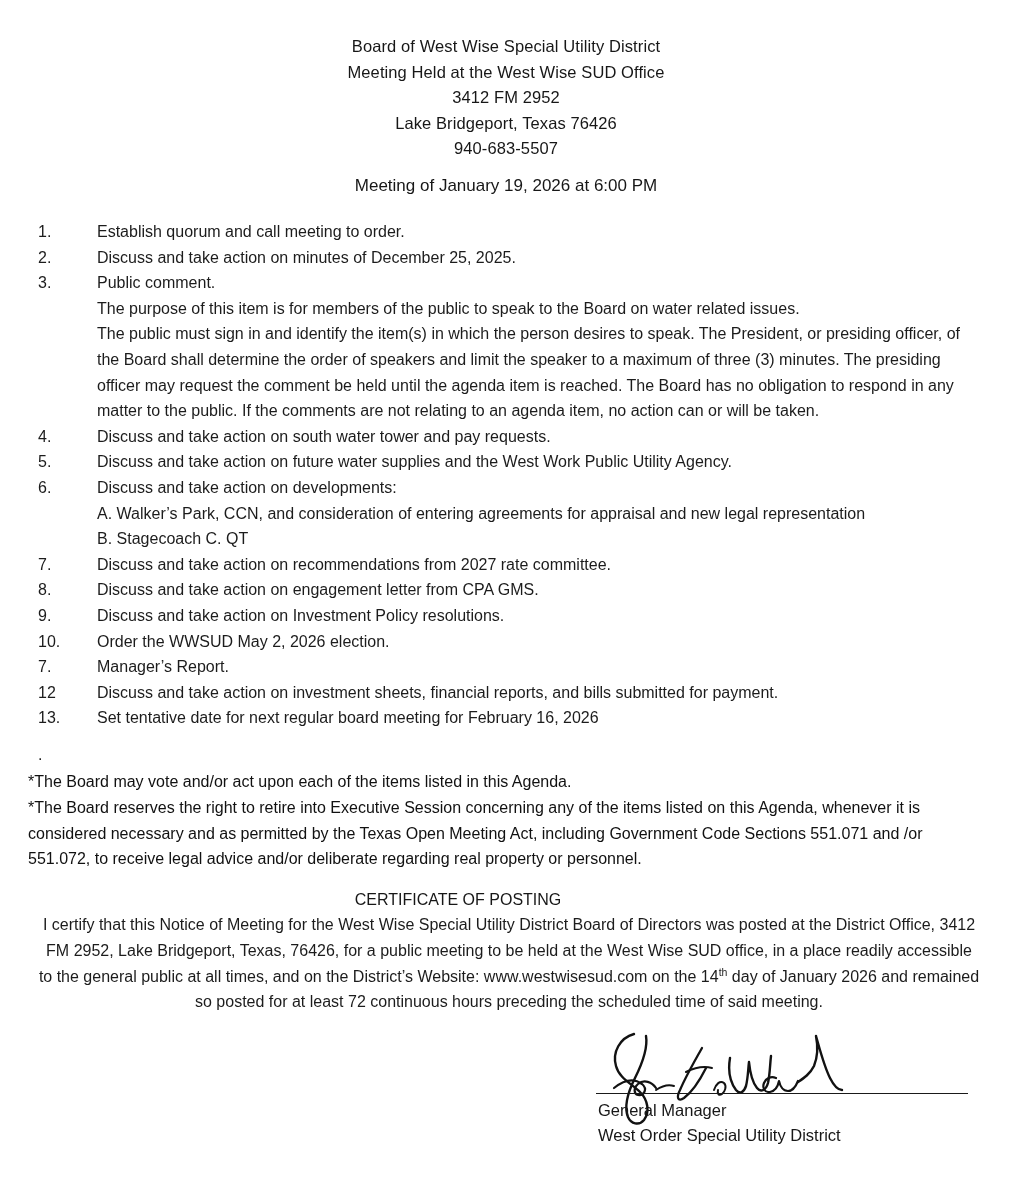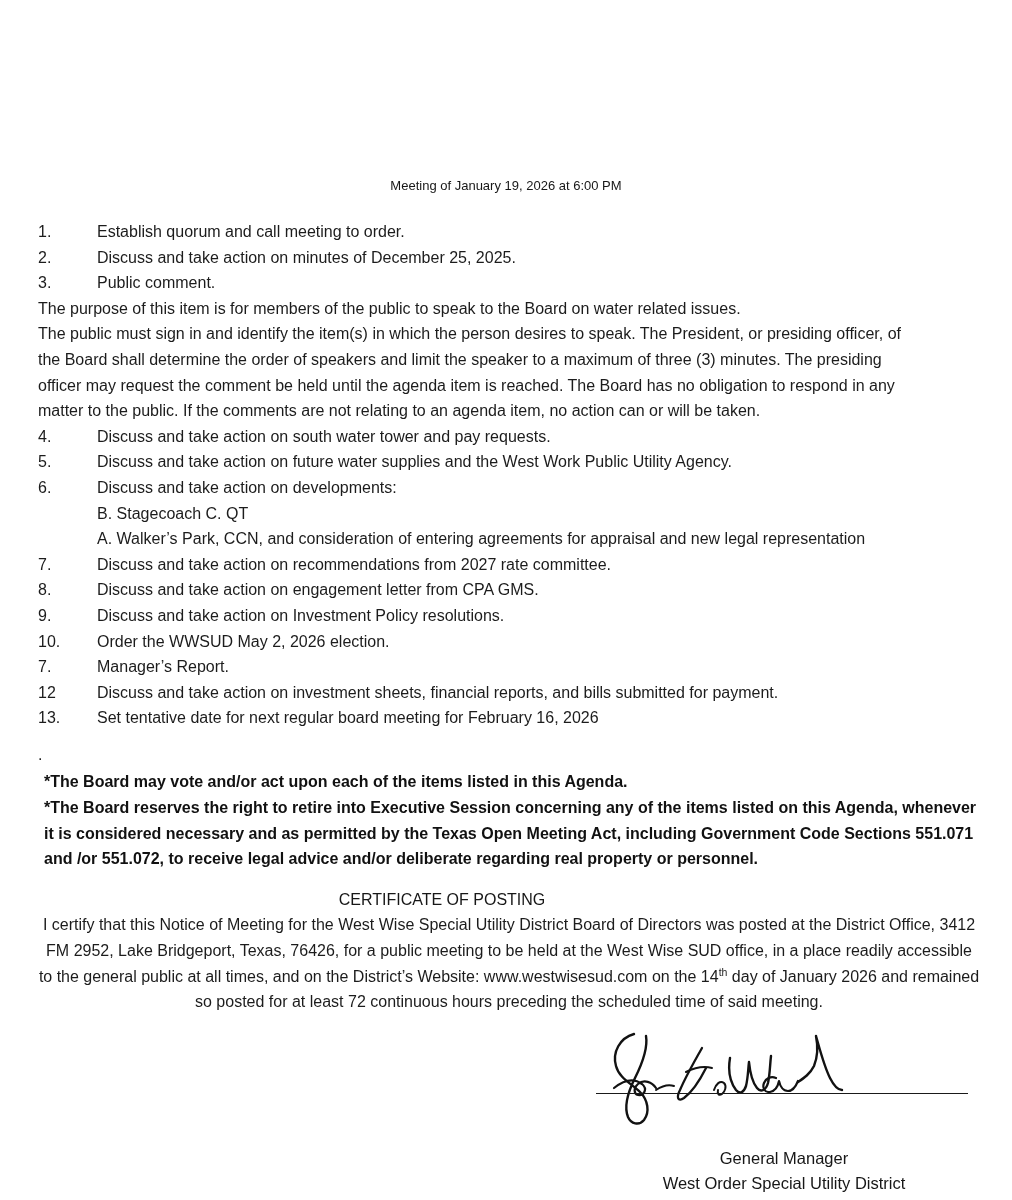--- a/index.html
+++ b/index.html
@@ -36,21 +36,21 @@
     letter-spacing: 0.1px;
     color: #171717;
   }
 
   .meeting-line {
     position: absolute;
     left: 0;
     top: 173px;
     width: 1012px;
     text-align: center;
-    font-size: 13px;
+    font-size: 17px;
     line-height: 25px;
     color: #171717;
   }
 
   
   .agenda {
     position: absolute;
     left: 38px;
     top: 219px;
     width: 940px;
@@ -73,58 +73,60 @@
     font-size: 16px;
     line-height: 25.6px;
   }
   .agenda-sub {
     margin-left: 59px;
     font-size: 16px;
     line-height: 25.6px;
     color: #1c1c1c;
   }
   .agenda-para {
+    margin-left: 59px;
     width: 881px;
     font-size: 16px;
     line-height: 25.6px;
     color: #1c1c1c;
   }
 
   
   .stray-dot {
     position: absolute;
     left: 38px;
     top: 745px;
     font-size: 16px;
     line-height: 20px;
     color: #1c1c1c;
   }
 
   
   .disclaimer {
     position: absolute;
-    left: 44px;
+    left: 28px;
     top: 769px;
     width: 945px;
     font-size: 16px;
     line-height: 25.8px;
-    font-weight: bold;
+    font-weight: normal;
     color: #111111;
   }
 
   
   .cert-title {
     position: absolute;
     left: 0;
     top: 887px;
     width: 884px;
     text-align: center;
     font-size: 16px;
     line-height: 25px;
     color: #171717;
+    padding-left: 16px;
   }
   .cert-body {
     position: absolute;
     left: 38px;
     top: 912px;
     width: 942px;
     font-size: 16px;
     line-height: 25.8px;
     color: #1c1c1c;
     text-align: center;
@@ -156,34 +158,40 @@
     left: 0;
     top: 63px;
     width: 372px;
     height: 0;
     border-top: 1.4px solid #1a1a1a;
   }
   .sig-label {
     position: absolute;
     right: 0;
     width: 372px;
-    text-align: center;
+    text-align: left;
     font-size: 16.5px;
     line-height: 25px;
     color: #171717;
-    margin-top: 48px;
   }
   .sig-label.l1 { top: 68px; }
   .sig-label.l2 { top: 93px; }
 </style>
 </head>
 <body>
 
 <div class="page">
 
+  <div class="header-block">
+    <div class="header-line">Board of West Wise Special Utility District</div>
+    <div class="header-line">Meeting Held at the West Wise SUD Office</div>
+    <div class="header-line">3412 FM 2952</div>
+    <div class="header-line">Lake Bridgeport, Texas 76426</div>
+    <div class="header-line">940-683-5507</div>
+  </div>
 
   <div class="meeting-line">Meeting of January 19, 2026 at 6:00 PM</div>
 
   <div class="agenda">
 
     <div class="agenda-item">
       <span class="agenda-num">1.</span>
       <span class="agenda-text">Establish quorum and call meeting to order.</span>
     </div>
 
@@ -208,22 +216,22 @@
     <div class="agenda-item">
       <span class="agenda-num">5.</span>
       <span class="agenda-text">Discuss and take action on future water supplies and the West Work Public Utility Agency.</span>
     </div>
 
     <div class="agenda-item">
       <span class="agenda-num">6.</span>
       <span class="agenda-text">Discuss and take action on developments:</span>
     </div>
 
+    <div class="agenda-sub">A.  Walker’s Park, CCN, and consideration of entering agreements for appraisal and new legal representation</div>
     <div class="agenda-sub">B.  Stagecoach   C. QT</div>
-    <div class="agenda-sub">A.  Walker’s Park, CCN, and consideration of entering agreements for appraisal and new legal representation</div>
 
     <div class="agenda-item">
       <span class="agenda-num">7.</span>
       <span class="agenda-text">Discuss and take action on recommendations from 2027 rate committee.</span>
     </div>
 
     <div class="agenda-item">
       <span class="agenda-num">8.</span>
       <span class="agenda-text">Discuss and take action on engagement letter from CPA GMS.</span>
     </div>

